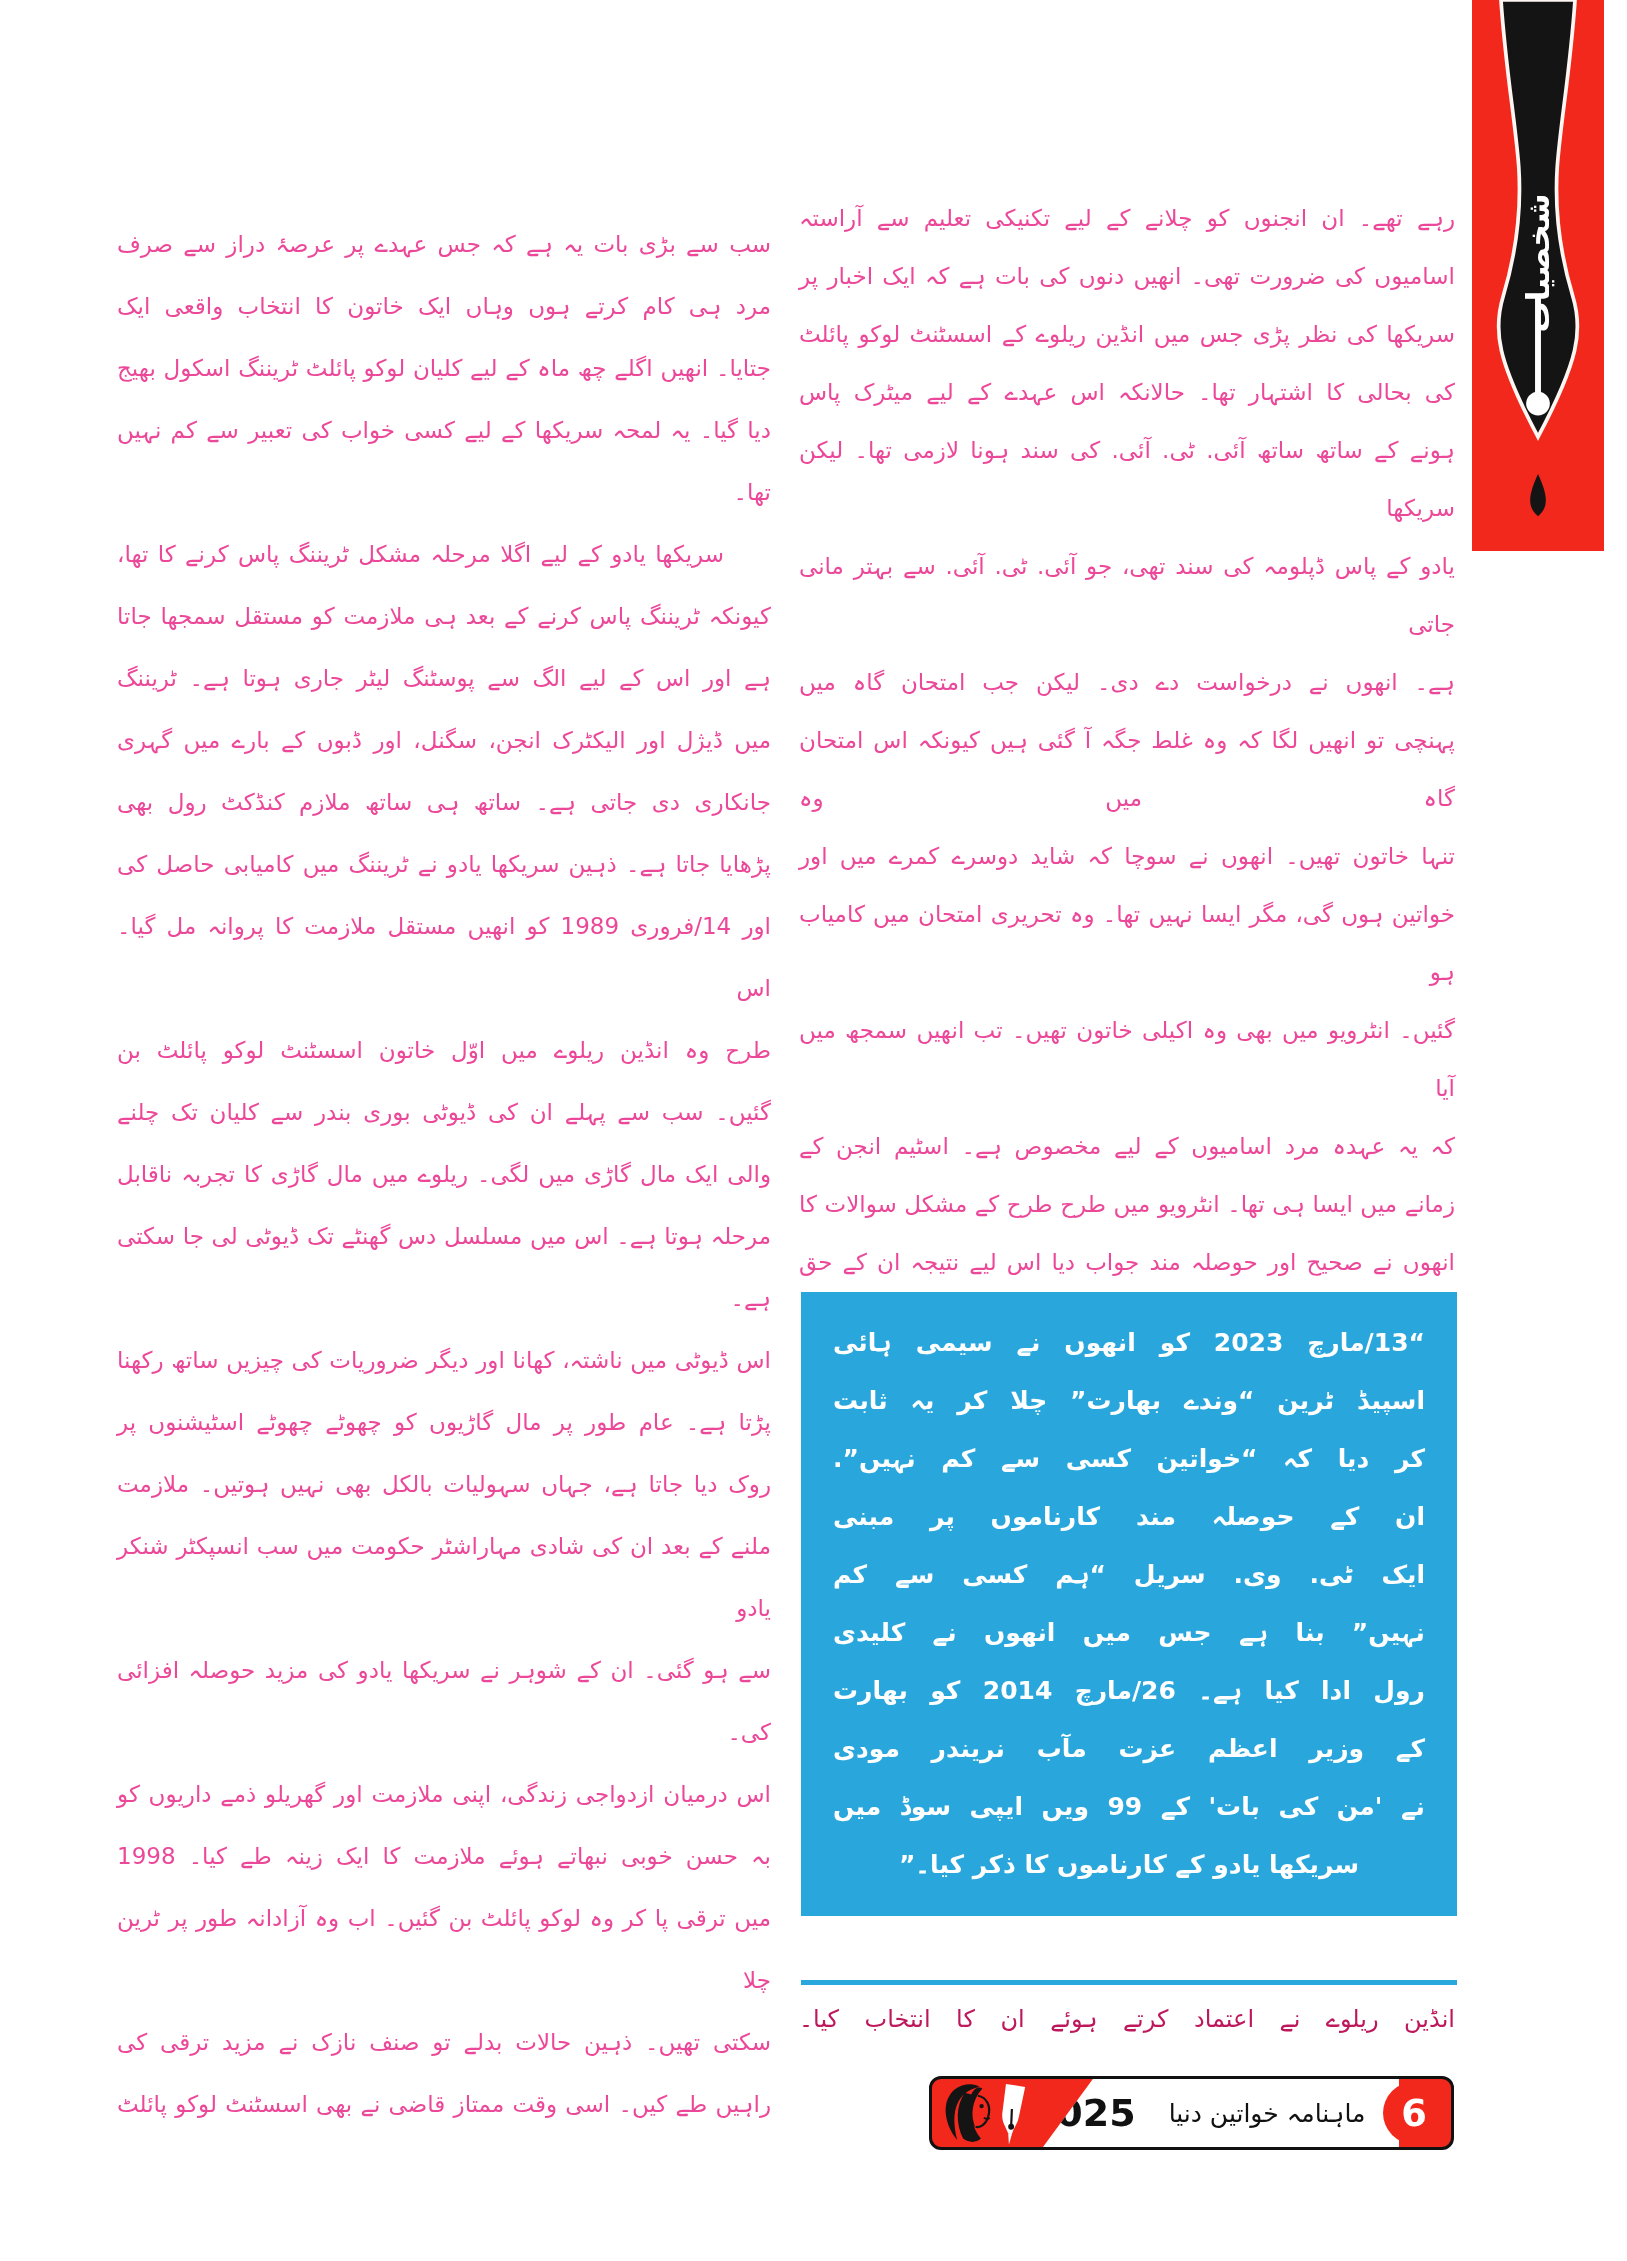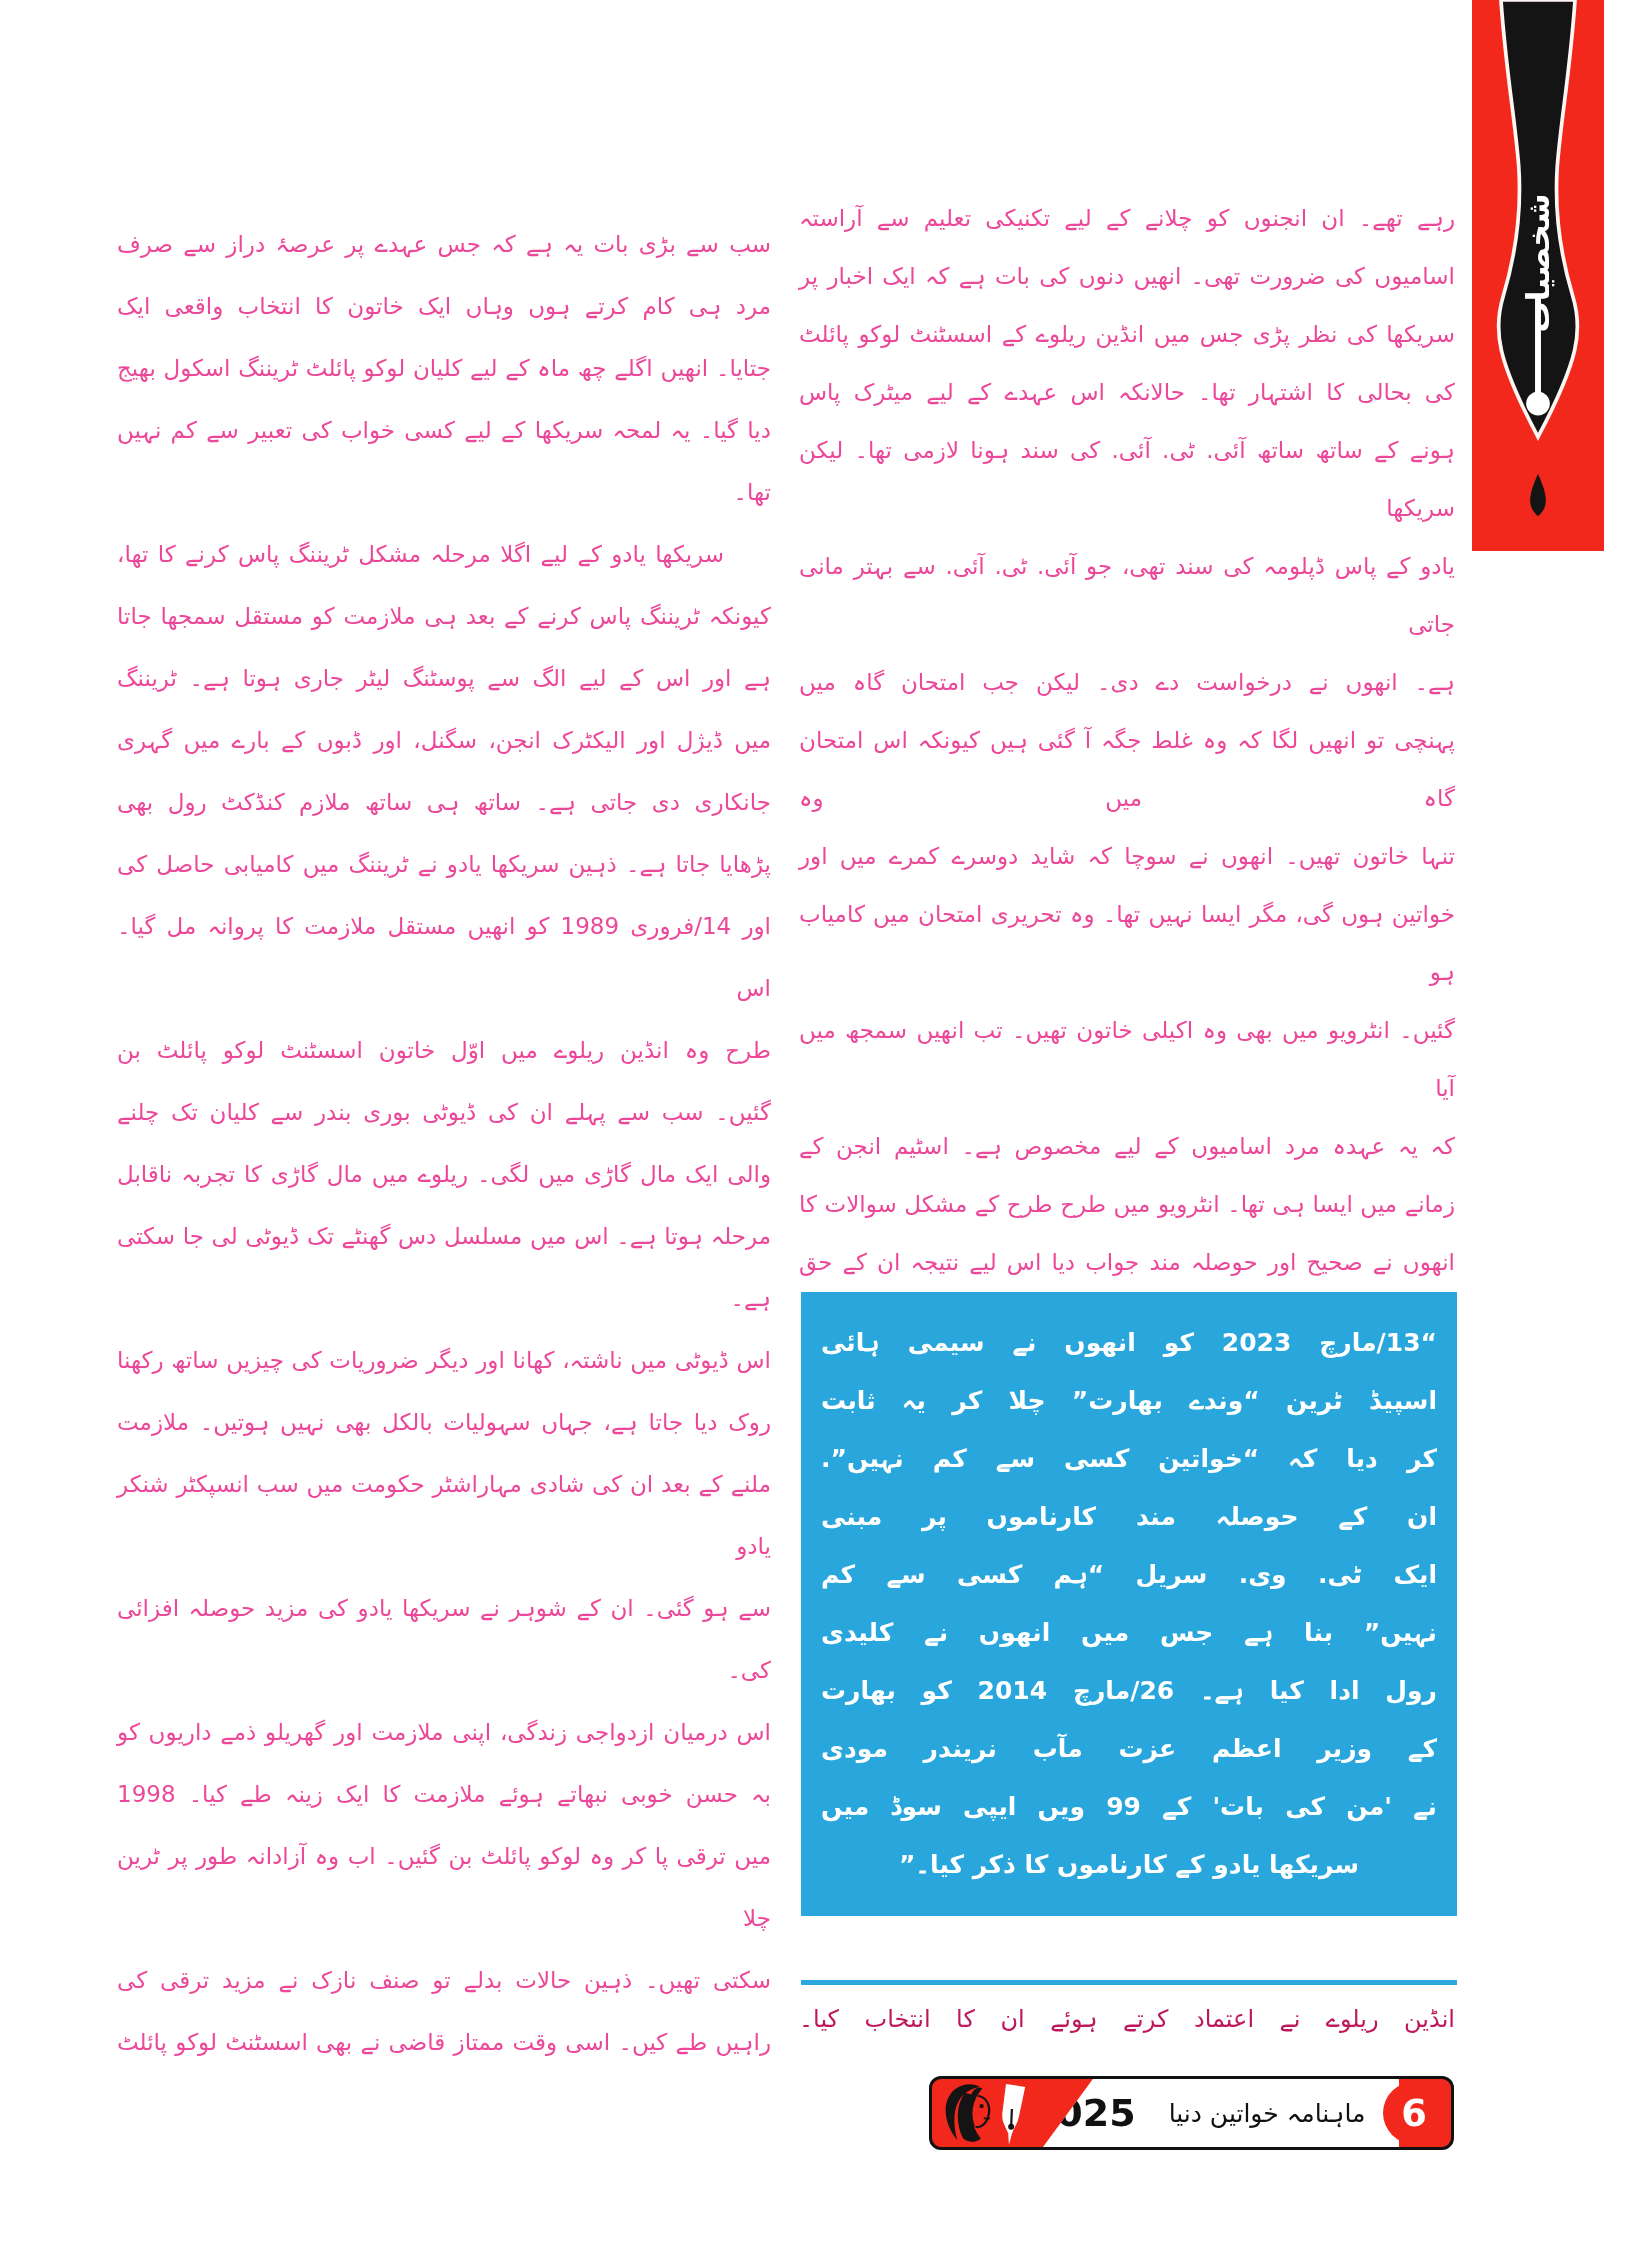--- a/index.html
+++ b/index.html
@@ -11,21 +11,21 @@
   .col{position:absolute;direction:rtl;font-size:23px;color:#ec4899;}
   .col .l{text-align:justify;text-align-last:justify;white-space:normal;}
   .col .l.end{text-align-last:right;}
   .col .l.indent{padding-right:47px;}
   .col-right{left:799px;top:189px;width:656px;line-height:58px;}
   .col-left{left:117px;top:213px;width:654px;line-height:62px;}
 
   
   .hbox{
     position:absolute;left:801px;top:1292px;width:656px;box-sizing:border-box;
-    background:#29A7DC;padding:22px 20px;direction:rtl;
+    background:#29A7DC;padding:22px 32px;direction:rtl;
     font-size:25px;font-weight:bold;color:#ffffff;line-height:58px;
   }
   .hbox .l{text-align:justify;text-align-last:justify;}
   .hbox .l.end{text-align-last:center;}
 
   .blue-rule{position:absolute;left:801px;top:1980px;width:656px;height:5.2px;background:#2AA7DD;}
 
   .caption{
     position:absolute;left:799px;top:1990px;width:656px;direction:rtl;
     font-size:24px;line-height:58px;text-align:justify;text-align-last:justify;color:#be185d;
@@ -95,20 +95,21 @@
     <div class="l">ہے اور اس کے لیے الگ سے پوسٹنگ لیٹر جاری ہوتا ہے۔ ٹریننگ</div>
     <div class="l">میں ڈیژل اور الیکٹرک انجن، سگنل، اور ڈبوں کے بارے میں گہری</div>
     <div class="l">جانکاری دی جاتی ہے۔ ساتھ ہی ساتھ ملازم کنڈکٹ رول بھی</div>
     <div class="l">پڑھایا جاتا ہے۔ ذہین سریکھا یادو نے ٹریننگ میں کامیابی حاصل کی</div>
     <div class="l">اور 14/فروری 1989 کو انھیں مستقل ملازمت کا پروانہ مل گیا۔ اس</div>
     <div class="l">طرح وہ انڈین ریلوے میں اوّل خاتون اسسٹنٹ لوکو پائلٹ بن</div>
     <div class="l">گئیں۔ سب سے پہلے ان کی ڈیوٹی بوری بندر سے کلیان تک چلنے</div>
     <div class="l">والی ایک مال گاڑی میں لگی۔ ریلوے میں مال گاڑی کا تجربہ ناقابل</div>
     <div class="l">مرحلہ ہوتا ہے۔ اس میں مسلسل دس گھنٹے تک ڈیوٹی لی جا سکتی ہے۔</div>
     <div class="l">اس ڈیوٹی میں ناشتہ، کھانا اور دیگر ضروریات کی چیزیں ساتھ رکھنا</div>
+    <div class="l">پڑتا ہے۔ عام طور پر مال گاڑیوں کو چھوٹے چھوٹے اسٹیشنوں پر</div>
     <div class="l">روک دیا جاتا ہے، جہاں سہولیات بالکل بھی نہیں ہوتیں۔ ملازمت</div>
     <div class="l">ملنے کے بعد ان کی شادی مہاراشٹر حکومت میں سب انسپکٹر شنکر یادو</div>
     <div class="l">سے ہو گئی۔ ان کے شوہر نے سریکھا یادو کی مزید حوصلہ افزائی کی۔</div>
     <div class="l">اس درمیان ازدواجی زندگی، اپنی ملازمت اور گھریلو ذمے داریوں کو</div>
     <div class="l">بہ حسن خوبی نبھاتے ہوئے ملازمت کا ایک زینہ طے کیا۔ 1998</div>
     <div class="l">میں ترقی پا کر وہ لوکو پائلٹ بن گئیں۔ اب وہ آزادانہ طور پر ٹرین چلا</div>
     <div class="l">سکتی تھیں۔ ذہین حالات بدلے تو صنف نازک نے مزید ترقی کی</div>
     <div class="l">راہیں طے کیں۔ اسی وقت ممتاز قاضی نے بھی اسسٹنٹ لوکو پائلٹ</div>
   </div>
 

